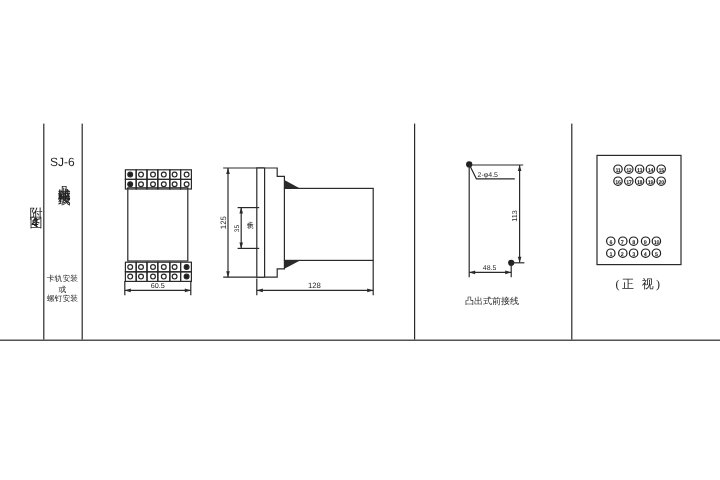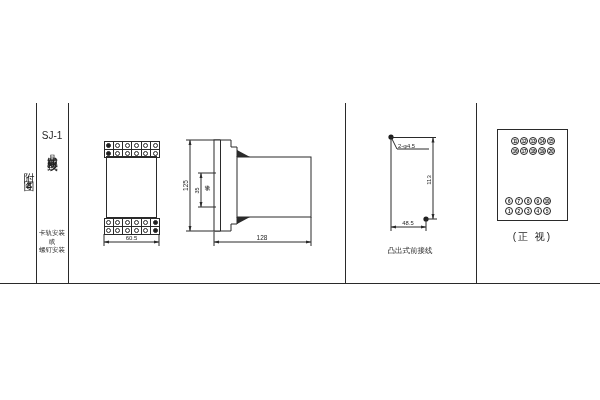--- a/index.html
+++ b/index.html
@@ -30,35 +30,35 @@
   svg .face{fill:#ffffff;}
   .rail-label{left:205px;top:180px;font-size:5.5px;letter-spacing:0.5px;}
   
   .mount-caption{position:absolute;left:370px;top:246px;width:80px;text-align:center;font-size:7.5px;}
   
   #terminal-rect{position:absolute;left:497px;top:129px;width:71px;height:92px;border:1px solid #2a2a2a;box-sizing:border-box;}
   #terminal-grid{position:absolute;left:497px;top:129px;width:71px;height:92px;}
   .tcircle{position:absolute;width:8px;height:8px;border:1px solid #1f1f1f;border-radius:50%;
            box-sizing:border-box;display:flex;align-items:center;justify-content:center;
            font-size:4.5px;font-weight:700;color:#111;letter-spacing:-0.3px;}
-  .term-caption{position:absolute;left:497px;top:230px;width:71px;text-align:center;font-size:10px;letter-spacing:2px;}
+  .term-caption{position:absolute;left:497px;top:230px;width:71px;text-align:center;font-size:10px;letter-spacing:2px;font-family:Liberation Serif, serif;}
 </style>
 </head>
 <body>
 
 <div class="canvas">
 
   <div class="vline" style="left:36px;top:103px;height:180px"></div>
   <div class="vline" style="left:68px;top:103px;height:180px"></div>
   <div class="vline" style="left:345px;top:103px;height:180px"></div>
   <div class="vline" style="left:476px;top:103px;height:180px"></div>
   <div class="hline" style="left:0;top:283px;width:600px"></div>
 
   <div class="vtext fig-label">附图4</div>
-  <div class="model">SJ-1</div>
+  <div class="model">SJ-6</div>
   <div class="vtext title-v">凸出式前接线</div>
   <div class="mount-note">
     <div>卡轨安装</div>
     <div>或</div>
     <div>螺钉安装</div>
   </div>
 
   <div class="tb" id="tb-top">
       <div class="tb-cell">
         <div class="tb-screw dark"></div>

